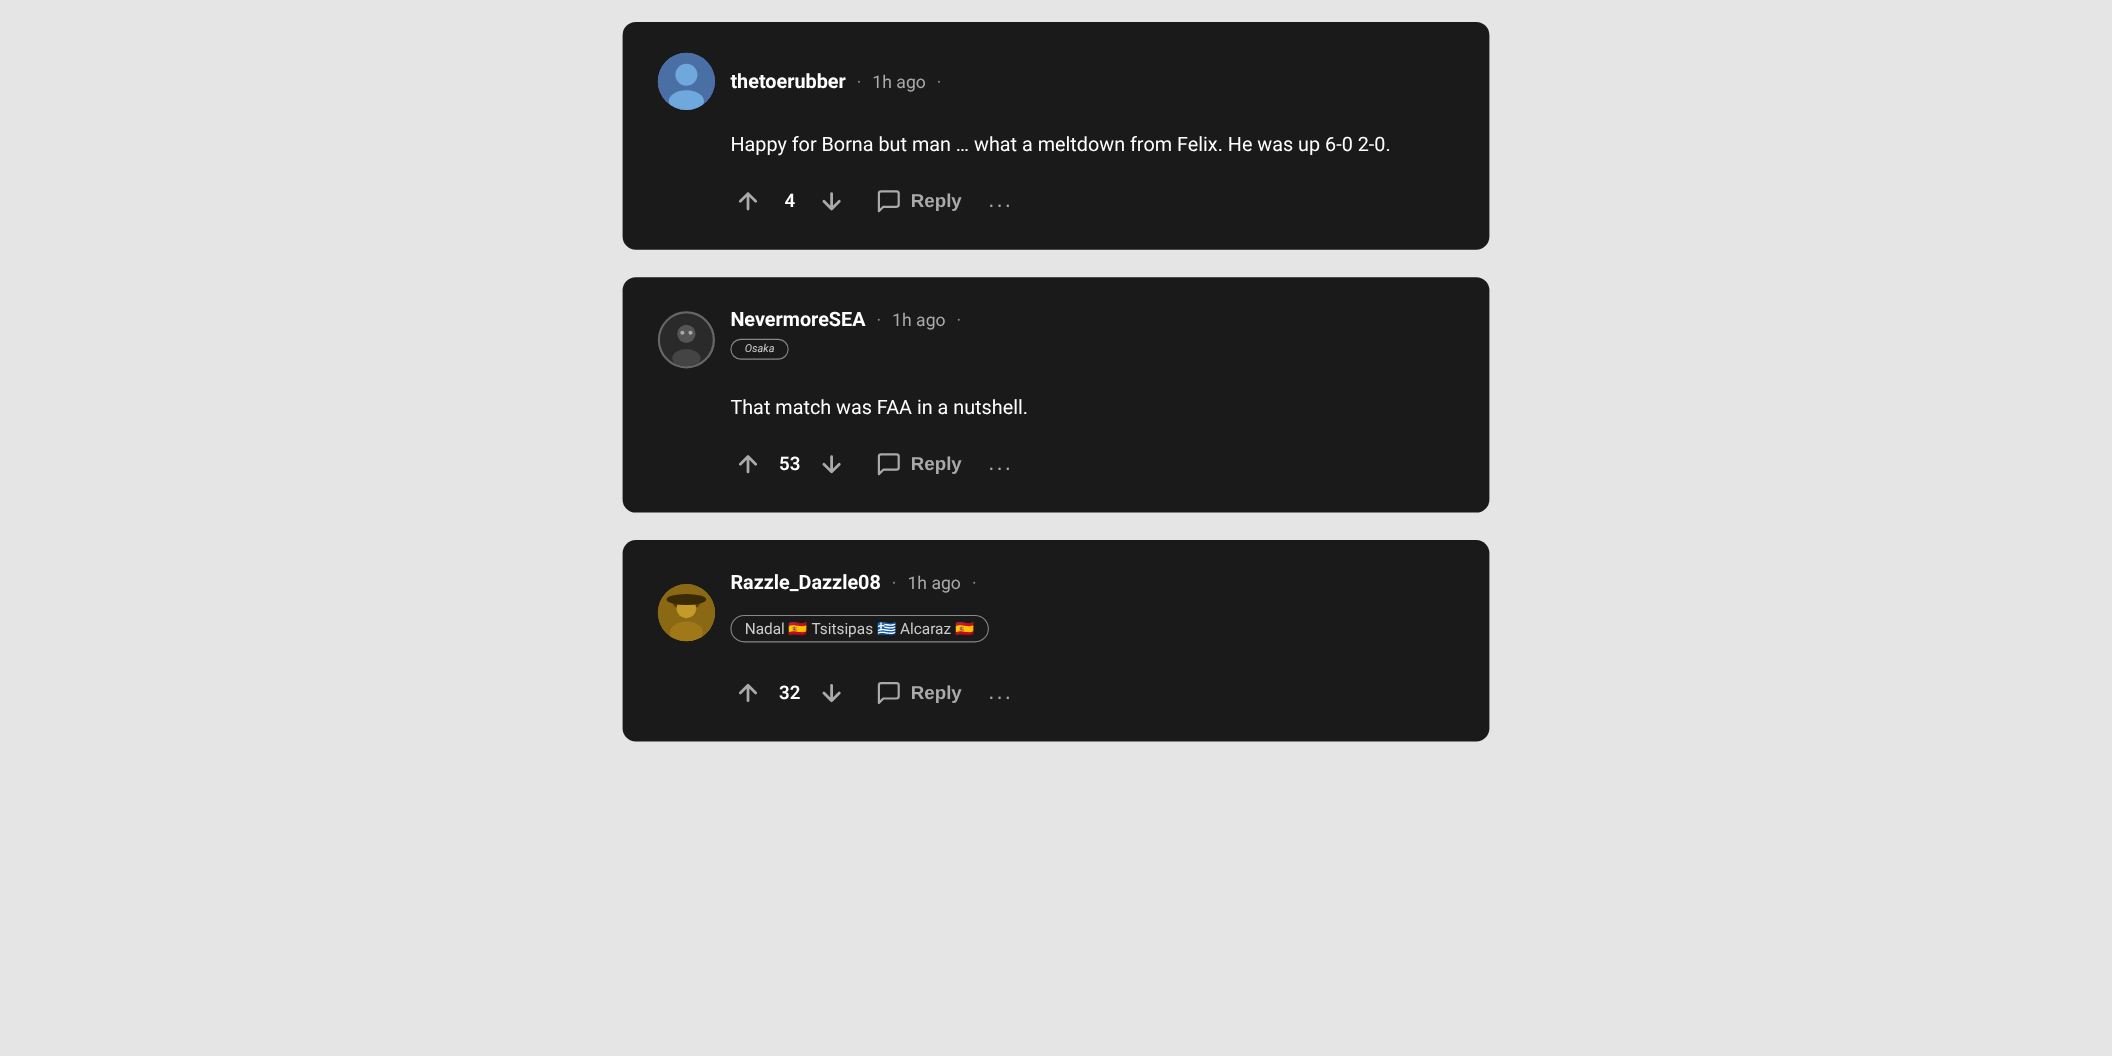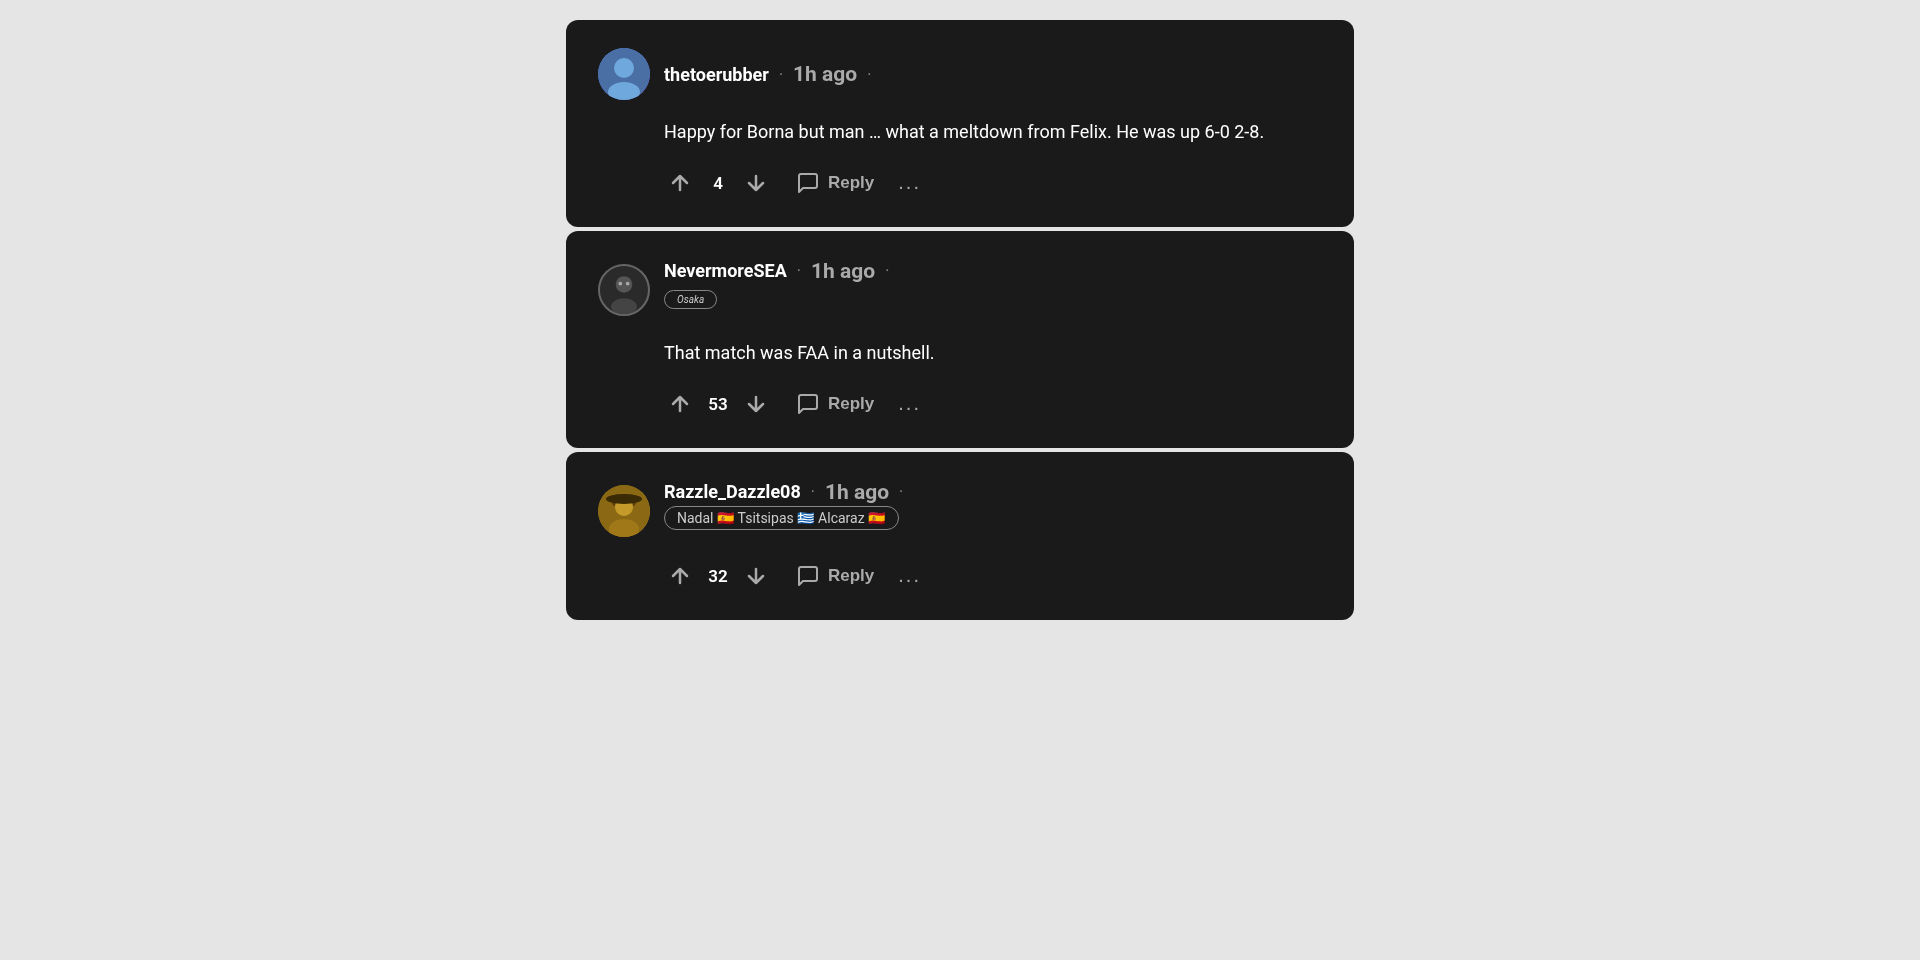--- a/index.html
+++ b/index.html
@@ -15,21 +15,21 @@
       justify-content: center;
       align-items: flex-start;
       min-height: 960px;
       padding: 20px 0;
     }
 
     .comments-container {
       width: 788px;
       display: flex;
       flex-direction: column;
-      gap: 4px;
+      gap: 25px;
     }
 
     .comment-card {
       background-color: #1a1a1a;
       border-radius: 12px;
       padding: 28px 32px;
       color: #ffffff;
     }
 
     .comment-header {
@@ -77,22 +77,21 @@
       color: #ffffff;
     }
 
     .separator {
       color: #888;
       font-size: 16px;
     }
 
     .timestamp {
       color: #aaaaaa;
-      font-size: 21px;
-      font-weight: bold;
+      font-size: 16px;
     }
 
     .flair-badge {
       display: inline-block;
       border: 1px solid #888;
       border-radius: 20px;
       padding: 3px 12px;
       font-size: 10px;
       color: #cccccc;
       margin-top: 7px;
@@ -101,21 +100,21 @@
 
     .flair-badge-wide {
       display: inline-flex;
       align-items: center;
       gap: 4px;
       border: 1px solid #888;
       border-radius: 20px;
       padding: 3px 12px;
       font-size: 14px;
       color: #cccccc;
-      margin-top: 2px;
+      margin-top: 19px;
     }
 
     .comment-body {
       padding-left: 66px;
     }
 
     .flair-row {
       margin-bottom: 12px;
     }
 
@@ -206,21 +205,21 @@
       <div>
         <div class="user-info">
           <span class="username">thetoerubber</span>
           <span class="separator">·</span>
           <span class="timestamp">1h ago</span>
           <span class="separator">·</span>
         </div>
       </div>
     </div>
     <div class="comment-body">
-      <p class="comment-text">Happy for Borna but man … what a meltdown from Felix. He was up 6-0 2-8.</p>
+      <p class="comment-text">Happy for Borna but man … what a meltdown from Felix. He was up 6-0 2-0.</p>
       <div class="comment-actions">
         <div class="vote-controls">
           <button class="vote-btn">
             <svg class="icon-svg" viewBox="0 0 24 24">
               <path d="M12 19V5M5 12l7-7 7 7" stroke="#aaaaaa" stroke-width="2.5" stroke-linecap="round" stroke-linejoin="round" fill="none"></path>
             </svg>
           </button>
           <span class="vote-count">4</span>
           <button class="vote-btn">
             <svg class="icon-svg" viewBox="0 0 24 24">

